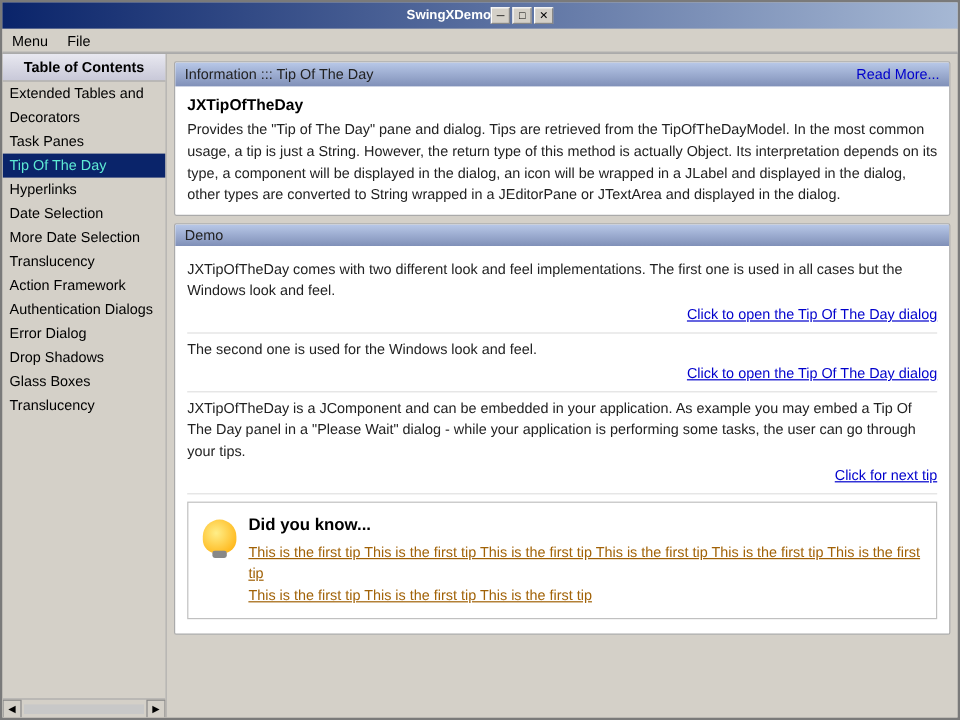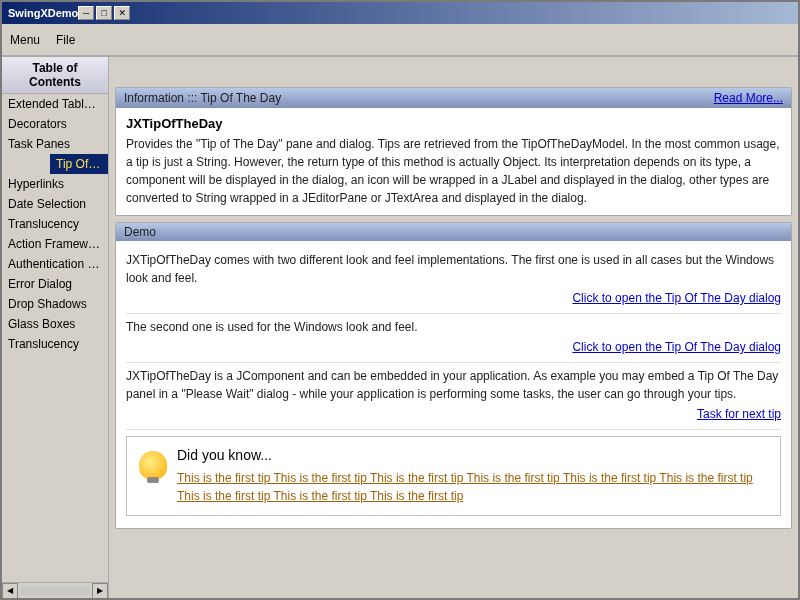--- a/index.html
+++ b/index.html
@@ -1,69 +1,69 @@
 <!DOCTYPE html>
 <html><head>
   <meta charset="utf-8">
   <style>
     * { box-sizing: border-box; margin: 0; padding: 0; font-family: 'Arial', sans-serif; font-size: 12px; }
     body { background: #d4d0c8; width: 800px; height: 600px; overflow: hidden; }
 
     
     .window { width: 800px; height: 600px; border: 2px solid #7a7a7a; background: #d4d0c8; display: flex; flex-direction: column; }
-    .title-bar { background: linear-gradient(to right, #0a246a, #a6b8d4); color: white; padding: 3px 6px; display: flex; align-items: center; justify-content: flex-start; height: 22px; }
+    .title-bar { background: linear-gradient(to right, #0a246a, #a6b8d4); color: white; padding: 3px 6px; display: flex; align-items: center; justify-content: center; height: 22px; }
     .title-bar-text { font-size: 11px; font-weight: bold; }
     .title-bar-buttons { display: flex; gap: 2px; }
     .title-btn { width: 16px; height: 14px; background: #d4d0c8; border: 1px solid #888; border-top-color: #fff; border-left-color: #fff; font-size: 9px; display: flex; align-items: center; justify-content: center; cursor: pointer; color: black; }
 
     
-    .menu-bar { background: #d4d0c8; border-bottom: 1px solid #aaa; padding: 2px 4px; display: flex; gap: 8px; height: 32px; align-items: center; }
+    .menu-bar { background: #d4d0c8; border-bottom: 1px solid #aaa; padding: 2px 4px; display: flex; gap: 8px; height: 20px; align-items: center; }
     .menu-item { padding: 1px 4px; font-size: 12px; cursor: pointer; }
 
     
     .main-area { display: flex; flex: 1; overflow: hidden; border-top: 1px solid #aaa; }
 
     
-    .sidebar { width: 107px; background: #d4d0c8; border-right: 1px solid #aaa; display: flex; flex-direction: column; overflow: hidden; }
+    .sidebar { width: 137px; background: #d4d0c8; border-right: 1px solid #aaa; display: flex; flex-direction: column; overflow: hidden; }
     .sidebar-header { background: linear-gradient(to bottom, #e8e8f0, #c8c8d8); border-bottom: 1px solid #aaa; padding: 4px 6px; font-weight: bold; font-size: 12px; text-align: center; }
     .sidebar-list { flex: 1; overflow-y: auto; overflow-x: hidden; }
     .sidebar-item { padding: 3px 6px; cursor: pointer; white-space: nowrap; overflow: hidden; text-overflow: ellipsis; font-size: 12px; }
-    .sidebar-item.active { background: #0a246a; color: #fde047; margin-left: 48px; }
+    .sidebar-item.active { background: #0a246a; color: #5eead4; }
     .sidebar-scrollbar { height: 16px; background: #d4d0c8; border-top: 1px solid #aaa; display: flex; align-items: center; }
     .scroll-left, .scroll-right { width: 16px; height: 16px; background: #d4d0c8; border: 1px solid #888; display: flex; align-items: center; justify-content: center; cursor: pointer; font-size: 8px; }
     .scroll-track { flex: 1; height: 8px; background: #c8c8c8; margin: 0 2px; }
 
     
     .content { flex: 1; background: #d4d0c8; overflow-y: auto; padding: 6px; display: flex; flex-direction: column; gap: 6px; }
 
     
-    .info-panel { background: white; border: 1px solid #aaa; border-radius: 2px; overflow: hidden; margin-top: 24px; }
+    .info-panel { background: white; border: 1px solid #aaa; border-radius: 2px; overflow: hidden; }
     .panel-header { background: linear-gradient(to bottom, #b8c8e8, #8090b8); padding: 3px 8px; display: flex; justify-content: space-between; align-items: center; }
     .panel-header-title { font-size: 12px; color: #222; }
-    .panel-header-link { color: #0000cc; font-size: 12px; cursor: pointer; text-decoration: underline; }
+    .panel-header-link { color: #0000cc; font-size: 12px; cursor: pointer; }
     .panel-body { padding: 8px 10px; }
     .panel-title { font-weight: bold; font-size: 13px; margin-bottom: 4px; }
     .panel-text { font-size: 12px; line-height: 1.5; color: #222; }
 
     
     .demo-panel { background: white; border: 1px solid #aaa; border-radius: 2px; overflow: hidden; }
     .demo-header { background: linear-gradient(to bottom, #b8c8e8, #8090b8); padding: 2px 8px; }
     .demo-header-title { font-size: 12px; color: #222; }
     .demo-body { padding: 6px 10px; }
     .demo-section { padding: 4px 0; border-bottom: 1px solid #e0e0e0; }
     .demo-section:last-child { border-bottom: none; }
     .demo-text { font-size: 12px; color: #222; line-height: 1.5; margin-bottom: 4px; }
     .demo-link { color: #0000cc; text-decoration: underline; cursor: pointer; font-size: 12px; display: block; text-align: right; margin: 4px 0; }
 
     
     .tip-box { background: white; border: 1px solid #c0c0c0; margin: 6px 0; padding: 10px 12px; display: flex; align-items: flex-start; gap: 10px; }
     .tip-bulb { width: 28px; height: 28px; background: radial-gradient(circle at 40% 40%, #ffee88, #ffaa00); border-radius: 50% 50% 40% 40%; flex-shrink: 0; margin-top: 4px; position: relative; }
     .tip-bulb::after { content: ''; position: absolute; bottom: -4px; left: 8px; width: 12px; height: 6px; background: #888; border-radius: 2px; }
     .tip-content { flex: 1; }
-    .tip-title { font-size: 14px; font-weight: normal; margin-bottom: 6px; }
+    .tip-title { font-size: 14px; font-weight: bold; margin-bottom: 6px; }
     .tip-text { font-size: 12px; color: #a16207; line-height: 1.5; text-decoration: underline; }
   </style>
 </head>
 <body>
 
 <div class="window">
 
   <div class="title-bar">
     <span class="title-bar-text">SwingXDemo</span>
     <div class="title-bar-buttons">
@@ -82,20 +82,21 @@
 
     <div class="sidebar">
       <div class="sidebar-header">Table of Contents</div>
       <div class="sidebar-list">
         <div class="sidebar-item">Extended Tables and</div>
         <div class="sidebar-item">Decorators</div>
         <div class="sidebar-item">Task Panes</div>
         <div class="sidebar-item active">Tip Of The Day</div>
         <div class="sidebar-item">Hyperlinks</div>
         <div class="sidebar-item">Date Selection</div>
+        <div class="sidebar-item">More Date Selection</div>
         <div class="sidebar-item">Translucency</div>
         <div class="sidebar-item">Action Framework</div>
         <div class="sidebar-item">Authentication Dialogs</div>
         <div class="sidebar-item">Error Dialog</div>
         <div class="sidebar-item">Drop Shadows</div>
         <div class="sidebar-item">Glass Boxes</div>
         <div class="sidebar-item">Translucency</div>
       </div>
       <div class="sidebar-scrollbar">
         <div class="scroll-left">◀</div>
@@ -128,21 +129,21 @@
             <a class="demo-link">Click to open the Tip Of The Day dialog</a>
           </div>
 
           <div class="demo-section">
             <div class="demo-text">The second one is used for the Windows look and feel.</div>
             <a class="demo-link">Click to open the Tip Of The Day dialog</a>
           </div>
 
           <div class="demo-section">
             <div class="demo-text">JXTipOfTheDay is a JComponent and can be embedded in your application. As example you may embed a Tip Of The Day panel in a "Please Wait" dialog - while your application is performing some tasks, the user can go through your tips.</div>
-            <a class="demo-link">Task for next tip</a>
+            <a class="demo-link">Click for next tip</a>
           </div>
 
           <div class="tip-box">
             <div class="tip-bulb"></div>
             <div class="tip-content">
               <div class="tip-title">Did you know...</div>
               <div class="tip-text">
                 <span>This is the first tip This is the first tip This is the first tip This is the first tip This is the first tip This is the first tip</span><br>
                 <span>This is the first tip This is the first tip This is the first tip</span>
               </div>

